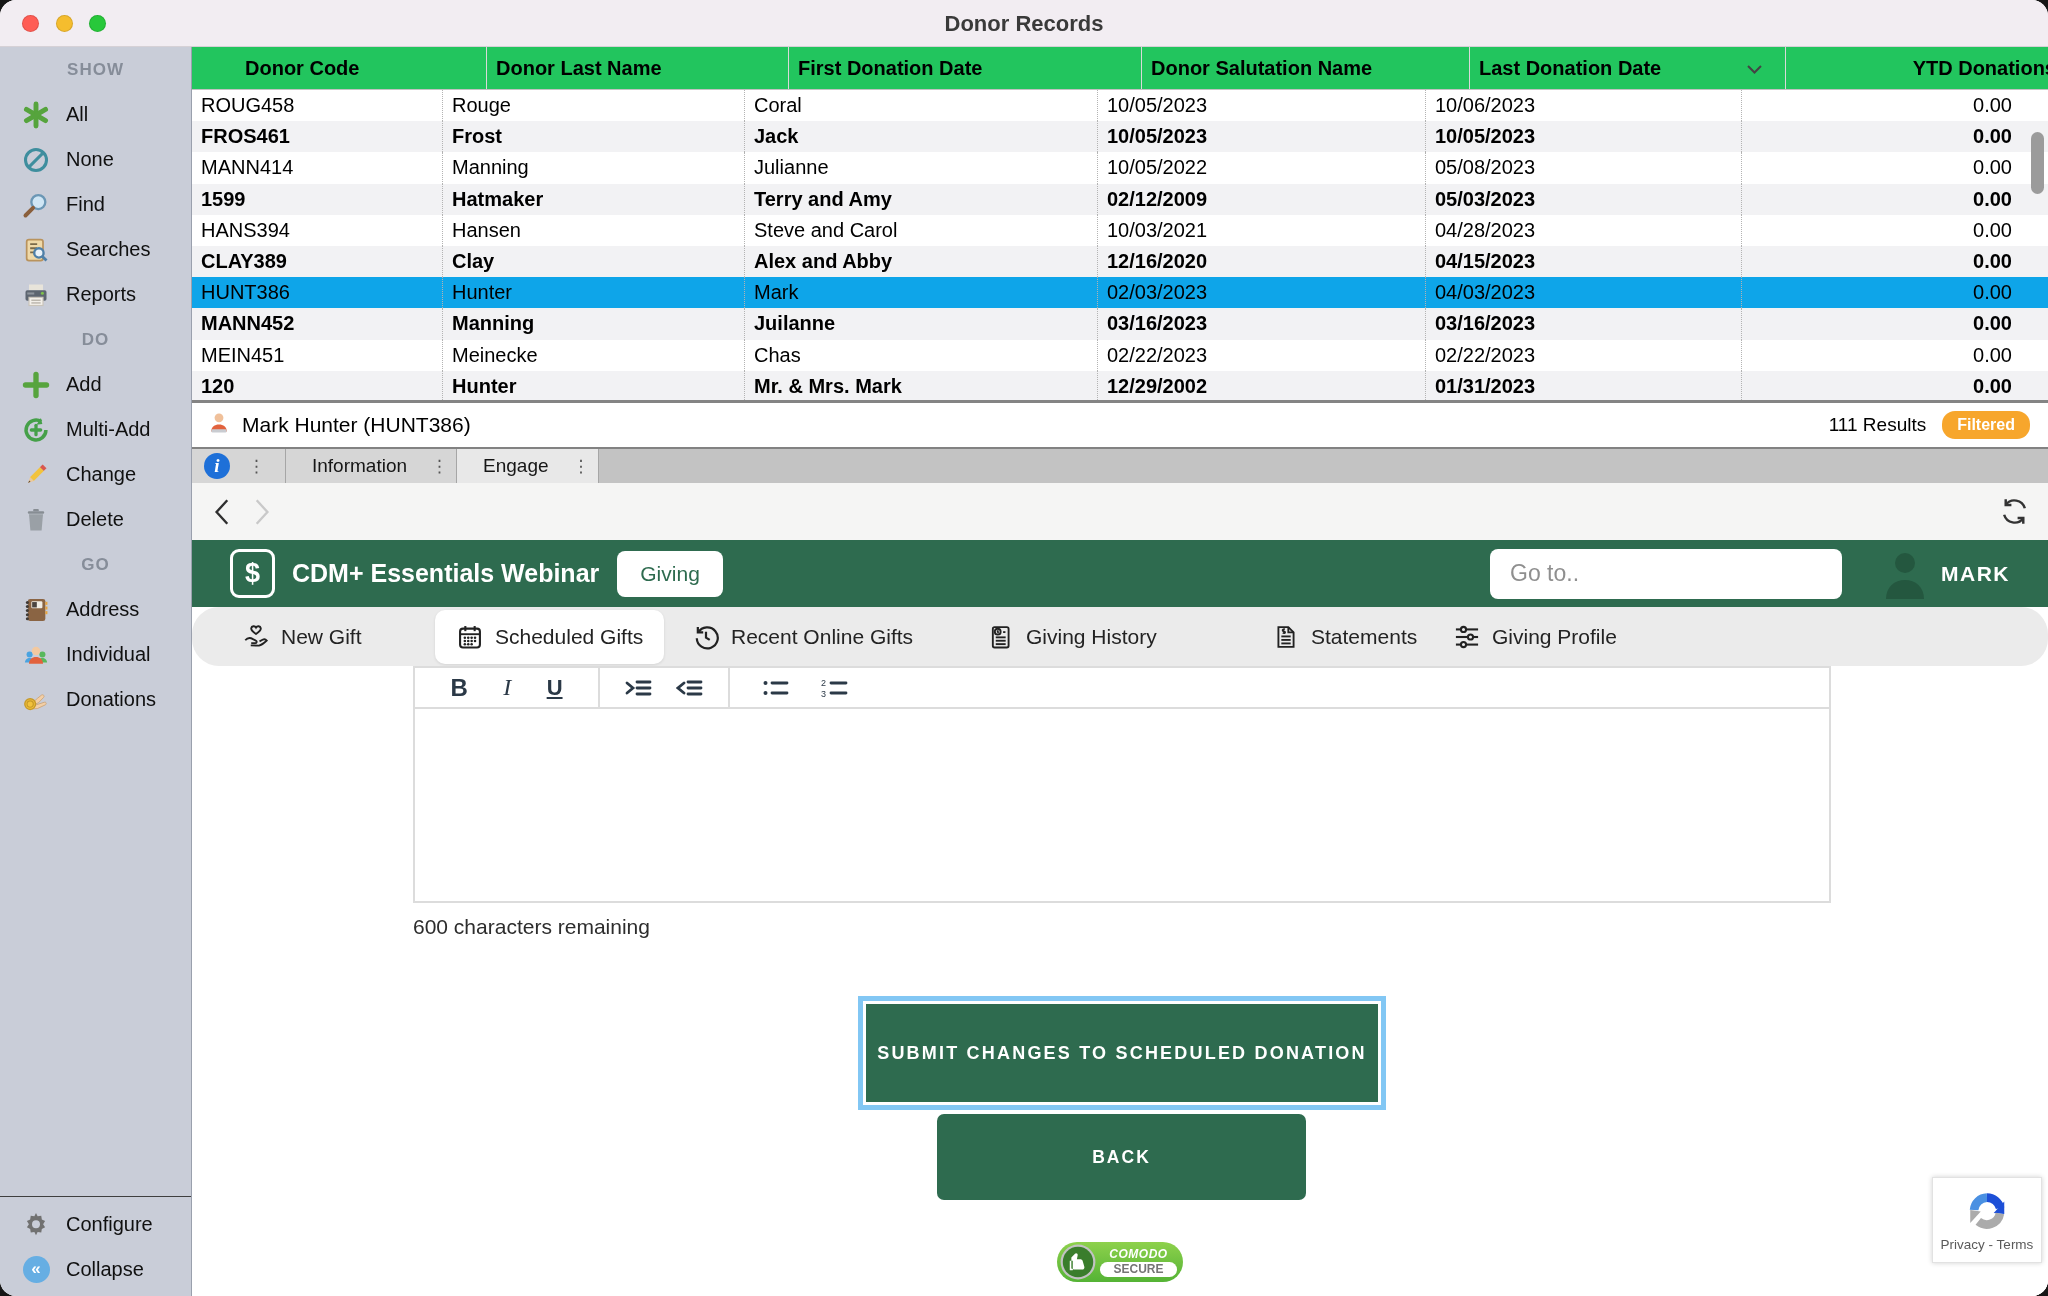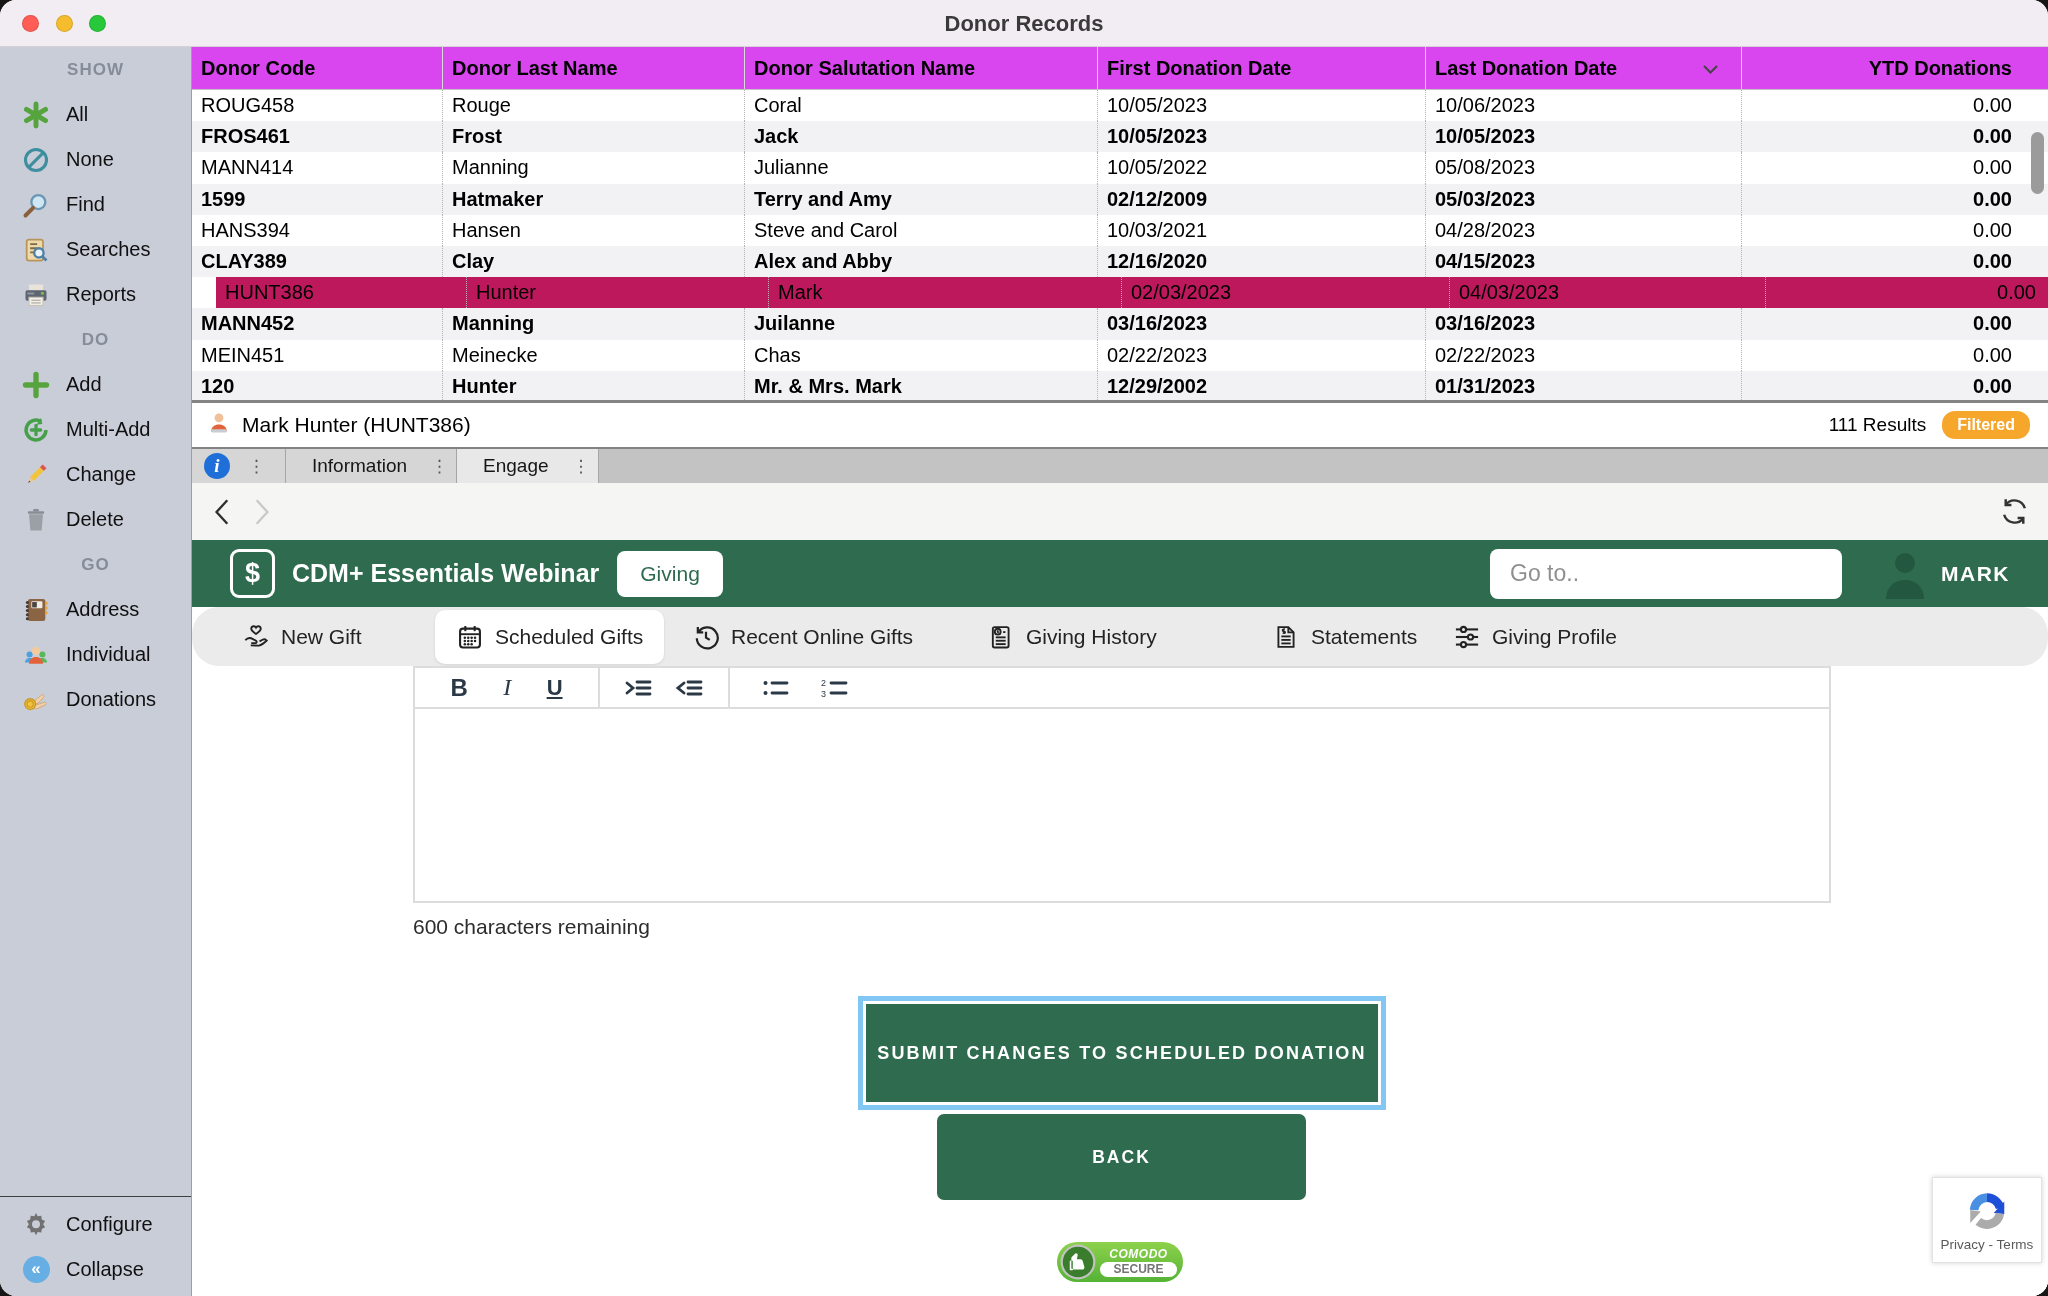--- a/index.html
+++ b/index.html
@@ -24,29 +24,29 @@
   .sb-item{height:45px;display:flex;align-items:center;padding-left:21px;gap:15px;
            font-size:20px;color:#101010;cursor:default;}
   .sb-icon{width:30px;height:30px;display:flex;align-items:center;justify-content:center;flex:0 0 30px;}
   .sb-icon svg{width:28px;height:28px;}
   .collapse-circle{width:27px;height:27px;border-radius:50%;background:#66aee3;color:#fff;
        display:flex;align-items:center;justify-content:center;font-size:17px;font-weight:700;padding-bottom:2px;}
   .sb-footer{position:absolute;left:0;right:0;bottom:4px;border-top:1px solid #3f3f3f;padding-top:5px;}
   
   .table-area{position:absolute;left:192px;top:47px;width:1856px;height:355px;background:#fff;overflow:hidden;}
   .tgrid{display:grid;grid-template-columns:250px 302px 353px 328px 316px 283px;}
-  .table-header{height:43px;background:#d946ef;border-bottom:1px solid #c2c2c2;}
+  .table-header{height:43px;background:#22c55e;border-bottom:1px solid #c2c2c2;padding-left:44px;}
   .th{display:flex;align-items:center;padding-left:9px;font-size:20px;font-weight:700;color:#000;
       border-left:1px solid #d9d9d9;overflow:hidden;white-space:nowrap;}
   .th:first-child{border-left:none;}
   .th.num{justify-content:flex-end;padding-right:12px;}
   .sort-chevron{margin-left:auto;margin-right:22px;flex:0 0 auto;}
   .tr{height:31.2px;}
   .tr.alt{background:#f2f2f4;font-weight:bold;}
-  .tr.selected{background:#be185d;margin-left:24px;}
+  .tr.selected{background:#0ea5e9;}
   .td{display:flex;align-items:center;padding-left:9px;font-size:20px;color:#000;
       border-left:1px dotted #b3b3b3;overflow:hidden;white-space:nowrap;}
   .td:first-child{border-left:none;}
   .td.num{justify-content:flex-end;padding-right:12px;}
   .table-bottom{position:absolute;left:192px;top:400px;width:1856px;height:3px;background:#848484;}
   .vthumb{position:absolute;right:4px;top:85px;width:13px;height:62px;border-radius:7px;background:#9b9b9b;}
   
   .status-row{position:absolute;left:192px;top:403px;width:1856px;height:44px;background:#fff;
               display:flex;align-items:center;padding:0 14px;}
   .status-name{font-size:21px;color:#000;margin-left:10px;}
@@ -316,24 +316,24 @@
 
   <div class="table-area">
     <div class="tgrid table-header" id="table-header">
         <div class="th">
           <span>Donor Code</span>
         </div>
         <div class="th">
           <span>Donor Last Name</span>
         </div>
         <div class="th">
+          <span>First Donation Date</span>
+        </div>
+        <div class="th">
           <span>Donor Salutation Name</span>
-        </div>
-        <div class="th">
-          <span>First Donation Date</span>
         </div>
         <div class="th">
           <span>Last Donation Date</span>
           <span class="sort-chevron"><svg width="17" height="11" viewBox="0 0 17 11" fill="none" stroke="#444" stroke-width="2">
               <polyline points="2,2 8.5,8.5 15,2"></polyline>
             </svg></span>
         </div>
         <div class="th num">
           <span>YTD Donations</span>
         </div>

